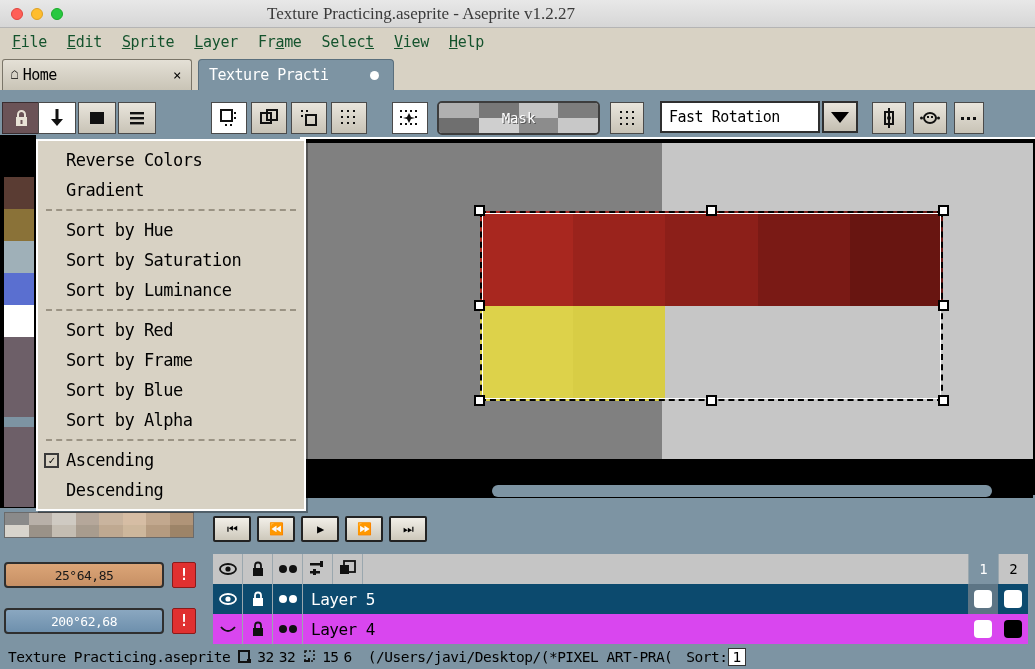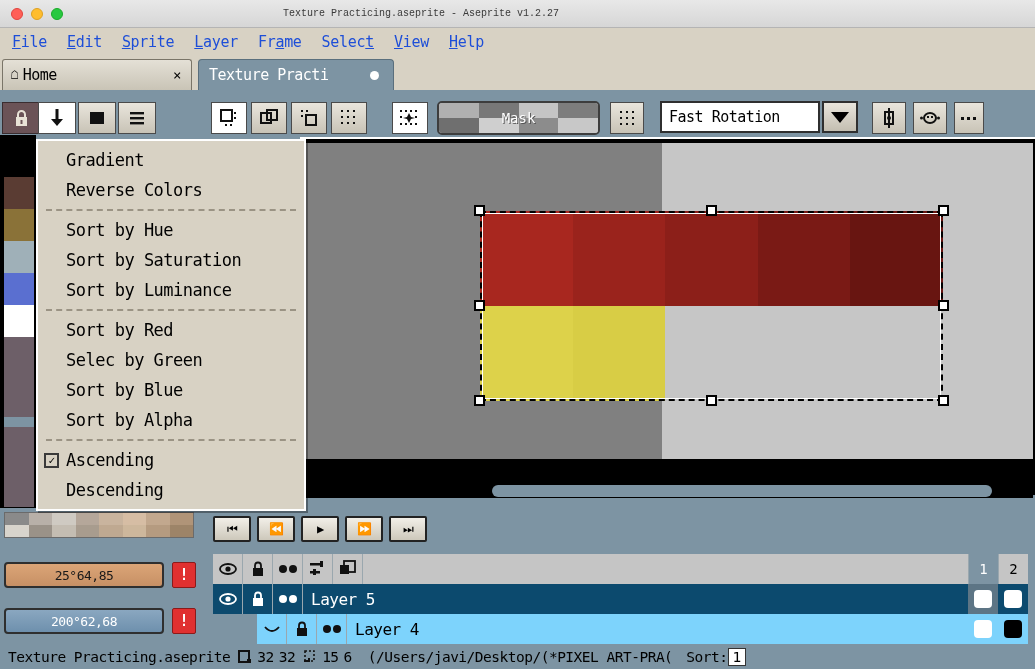--- a/index.html
+++ b/index.html
@@ -17,32 +17,32 @@
     border-bottom: 1px solid #b4b4b4;
     display: flex; align-items: center;
   }
   .traffic { display: flex; gap: 8px; margin-left: 11px; }
   .dot { width: 12px; height: 12px; border-radius: 50%; }
   .dot.red { background: #ff5f57; border: 1px solid #e0443e; }
   .dot.yellow { background: #ffbd2e; border: 1px solid #dea123; }
   .dot.green { background: #28c840; border: 1px solid #1aab29; }
   .title-text {
     position: absolute; left: 0; width: 842px; text-align: center;
-    font-family: Liberation Mono, monospace; font-size: 10px; color: #3a3a3a;
+    font-family: Liberation Serif, serif; font-size: 17px; color: #3a3a3a;
   }
 
   
   .menubar {
     position: absolute; left: 0; top: 28px; width: 1035px; height: 28px;
     background: #d8d2c4;
     display: flex; align-items: center; padding-left: 2px;
   }
   .menuitem {
     font-family: "DejaVu Sans Mono", monospace;
-    font-size: 15px; color: #1d4ed8; padding: 2px 10px; cursor: default;
+    font-size: 15px; color: #14532d; padding: 2px 10px; cursor: default;
     letter-spacing: -0.3px;
   }
   .menuitem .u { text-decoration: underline; }
 
   
   .tabbar {
     position: absolute; left: 0; top: 56px; width: 1035px; height: 34px;
     background: #d8d2c4;
   }
   .tab {
@@ -218,21 +218,21 @@
     width: 30px; border-right: 1px solid #9aa7ae;
     display: flex; align-items: center; justify-content: center;
     font-size: 13px; color: #1a1a1a;
   }
   .tl-name {
     flex: 1; display: flex; align-items: center; padding-left: 8px;
     font-size: 16px; letter-spacing: -0.5px;
   }
   .tl-row.sel { background: #0c4a6e; }
   .tl-row.sel .tl-name { color: #ffffff; }
-  .tl-row.norm { background: #7dd3fc; margin-left: 44px; }
+  .tl-row.norm { background: #d946ef; }
   .tl-row.norm .tl-name { color: #000; }
   .frame-col {
     width: 30px; border-left: 1px solid #9aa7ae;
     display: flex; align-items: center; justify-content: center;
     font-size: 14px; color: #000;
   }
   .frame-col.active { background: #7d94a3; color: #fff; }
   .cel-dot { width: 18px; height: 18px; border-radius: 4px; background: #fff; }
   .cel-dot.filled { background: #000; }
   .cel-cell { width: 30px; display: flex; align-items: center; justify-content: center; }
@@ -662,41 +662,41 @@
     <span>15</span>
     <span>6</span>
   </span>
   <span class="sb-item" style="margin-left:16px;">(/Users/javi/Desktop/(*PIXEL ART-PRA(</span>
   <span class="sb-item" style="margin-left:14px;">Sort:</span>
   <span class="sb-frame-val">1</span>
 </div>
 
 <div class="dropdown" id="dropdown">
     <div class="dd-item">
+      <span>Reverse Colors</span>
+    </div>
+    <div class="dd-item">
       <span>Gradient</span>
     </div>
-    <div class="dd-item">
-      <span>Reverse Colors</span>
-    </div>
     <div class="dd-sep"></div>
     <div class="dd-item">
       <span>Sort by Hue</span>
     </div>
     <div class="dd-item">
       <span>Sort by Saturation</span>
     </div>
     <div class="dd-item">
       <span>Sort by Luminance</span>
     </div>
     <div class="dd-sep"></div>
     <div class="dd-item">
       <span>Sort by Red</span>
     </div>
     <div class="dd-item">
-      <span>Selec by Green</span>
+      <span>Sort by Frame</span>
     </div>
     <div class="dd-item">
       <span>Sort by Blue</span>
     </div>
     <div class="dd-item">
       <span>Sort by Alpha</span>
     </div>
     <div class="dd-sep"></div>
     <div class="dd-item checked">
       <span class="dd-check">✓</span>

